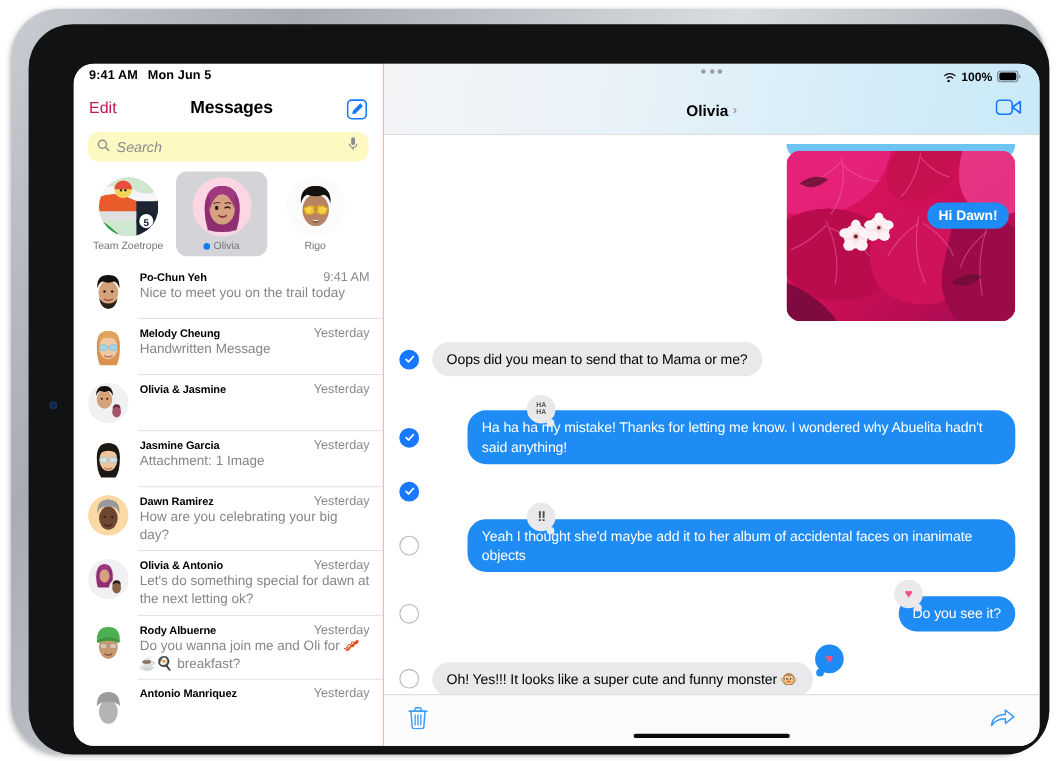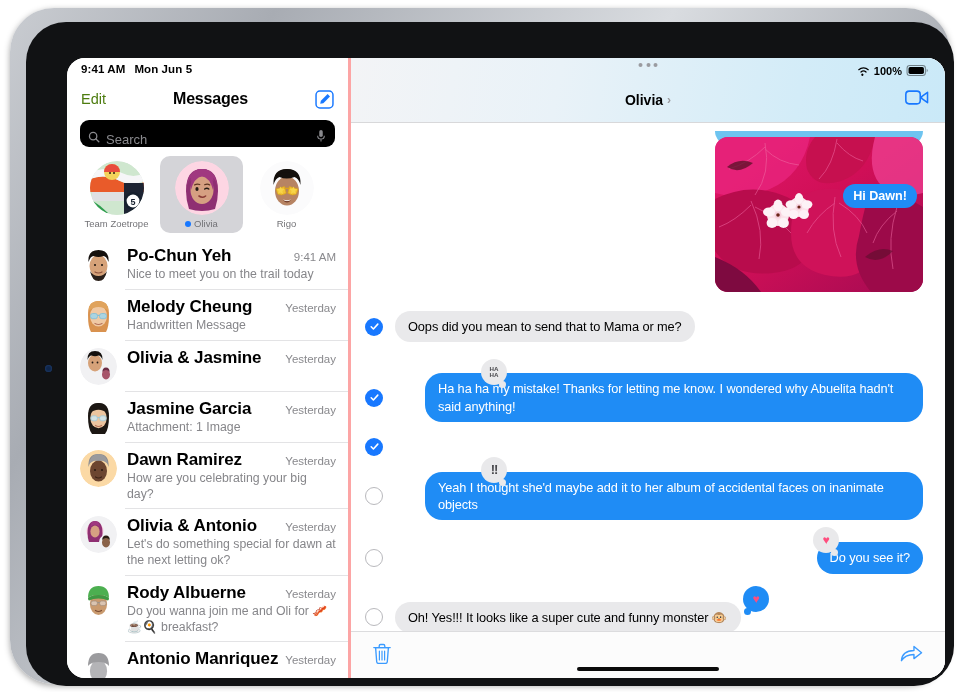--- a/index.html
+++ b/index.html
@@ -51,28 +51,28 @@
   .statusbar-left {
     height: 22px; display: flex; align-items: center;
     padding: 0 0 0 14px; gap: 9px;
     font-size: 11.5px; font-weight: bold; color: #000;
     letter-spacing: .1px;
   }
   .nav-row {
     height: 38px; display: flex; align-items: center;
     padding: 0 14px; justify-content: space-between;
   }
-  .edit-btn { color: #4d7c0f; font-size: 14.5px; }
+  .edit-btn { color: #be185d; font-size: 14.5px; }
   .nav-title { font-size: 16px; font-weight: bold; color: #000; letter-spacing: -.2px; }
   .compose-ic { width: 19px; height: 19px; }
 
   .search-wrap { padding: 2px 13px 0 13px; }
   .search-bar {
-    height: 27px; background: #000000; border-radius: 9px;
-    display: flex; align-items: flex-end; padding: 0 8px; gap: 6px;
+    height: 27px; background: #fef9c3; border-radius: 9px;
+    display: flex; align-items: center; padding: 0 8px; gap: 6px; font-style: italic;
   }
   .search-ph { flex: 1; color: #8a8a8e; font-size: 13px; }
 
   
   .pinned-row { display: flex; padding: 9px 8px 2px 8px; gap: 2px; }
   .pin {
     width: 83px; border-radius: 10px; padding: 5px 0 4px 0;
     display: flex; flex-direction: column; align-items: center; gap: 3px;
   }
   .pin.selected { background: #d4d4d8; }
@@ -87,29 +87,29 @@
     position: relative;
   }
   .convo::after {
     content: ""; position: absolute; left: 58px; right: 0; bottom: 0;
     height: 1px; background: #e3e3e5;
   }
   .convo:last-child::after { display: none; }
   .cv-av { width: 37px; height: 37px; border-radius: 50%; flex: 0 0 37px; overflow: hidden; position: relative; }
   .cv-body { flex: 1; min-width: 0; }
   .cv-top { display: flex; justify-content: space-between; align-items: baseline; }
-  .cv-name { font-size: 17px; font-weight: bold; color: #000; letter-spacing: -.1px; }
+  .cv-name { font-size: 10px; font-weight: bold; color: #000; letter-spacing: -.1px; }
   .cv-time { font-size: 11.5px; color: #89898d; flex: 0 0 auto; padding-left: 6px; }
   .cv-prev { font-size: 12.3px; color: #86868a; line-height: 1.28; margin-top: 1px; }
 
   
   .pane {
     flex: 1; height: 620px; position: relative;
     display: flex; flex-direction: column;
-    border-left: 3px solid #fca5a5;
+    border-left: 1px solid #fca5a5;
     background: #fff;
   }
   .pane-head {
     height: 64px; flex: 0 0 64px; position: relative;
     background: linear-gradient(100deg,#f3f4f6 0%,#e9f2f8 35%,#d3ecf8 75%,#cae9f8 100%);
     border-bottom: 1px solid #d8d8da;
   }
   .pane-status {
     height: 22px; display: flex; align-items: center; justify-content: space-between;
     padding: 0 16px 0 0;

